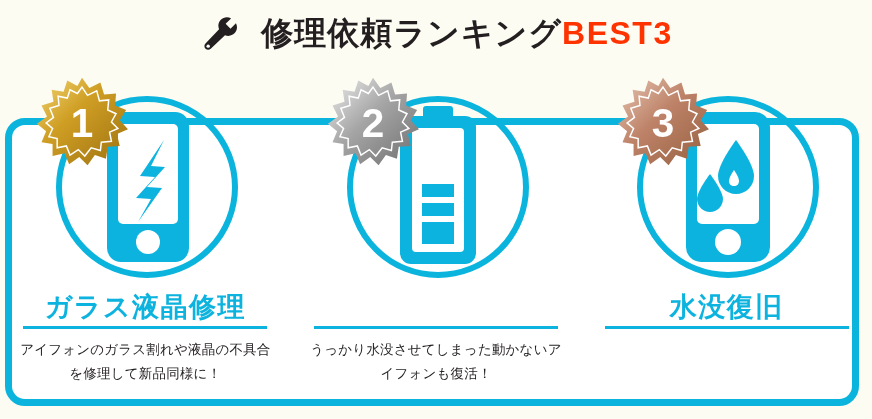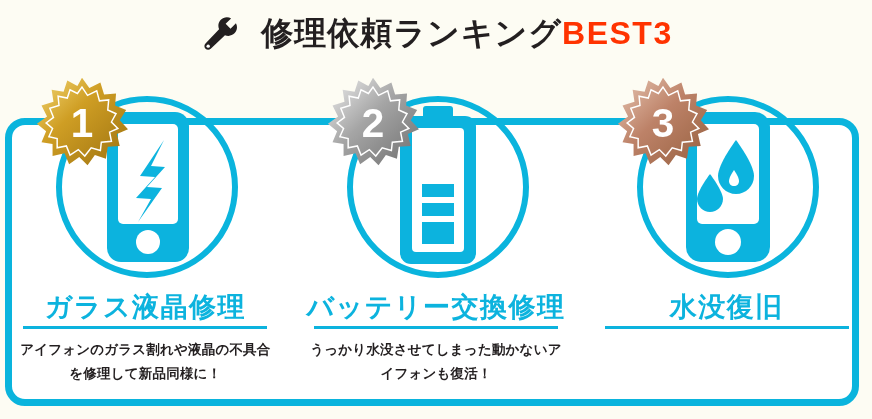--- a/index.html
+++ b/index.html
@@ -132,21 +132,21 @@
     z-index: 30;
   }
   .card-desc {
     position: absolute;
     top: 338px;
     left: 50%;
     transform: translateX(-50%);
     width: 262px;
     text-align: center;
     font-size: 13.5px;
-    font-weight: bold;
+    font-weight: normal;
     color: #231f20;
     line-height: 1.75;
     letter-spacing: 0.2px;
     z-index: 30;
   }
 </style>
 </head>
 <body>
 
 <div class="header">
@@ -215,21 +215,20 @@
             <stop offset="0%" stop-color="#eeeeee"></stop>
             <stop offset="45%" stop-color="#a5a5a5"></stop>
             <stop offset="100%" stop-color="#6f6f6f"></stop>
           </linearGradient>
         </defs>
         <polygon fill="url(#gradSilver)" points="50,2 58,13 70,7 74,20 87,19 86,32 98,37 91,48 100,58 88,63 91,76 78,77 76,90 64,86 56,97 47,88 36,96 31,84 18,87 18,74 6,72 11,60 1,52 12,44 6,32 19,28 17,15 30,17 34,5 45,11"></polygon>
         <polygon fill="none" stroke="#ffffff" stroke-width="1.6" points="50,12 56,21 66,16 69,27 79,26 78,37 87,41 82,50 89,57 80,61 82,71 71,72 70,81 60,78 53,87 46,80 37,86 33,76 23,78 23,68 14,66 18,57 11,51 19,45 15,35 25,32 24,22 34,24 37,15 45,19"></polygon>
         <text class="badge-num" x="50" y="66" text-anchor="middle">2</text>
       </svg>
     </div>
-    <div class="card-title">バッテリー交換修理</div>
     <div class="card-rule"></div>
     <div class="card-desc">うっかり水没させてしまった動かないアイフォンも復活！</div>
   </div>
 
   <div class="card">
     <div class="circle-wrap">
       <svg viewBox="0 0 190 190" aria-hidden="true">
         <circle cx="95" cy="95" r="88" fill="none" stroke="#0ab4dd" stroke-width="6"></circle>
         <g>
           <rect x="53" y="20" width="84" height="150" rx="15" fill="#0cb3de"></rect>

